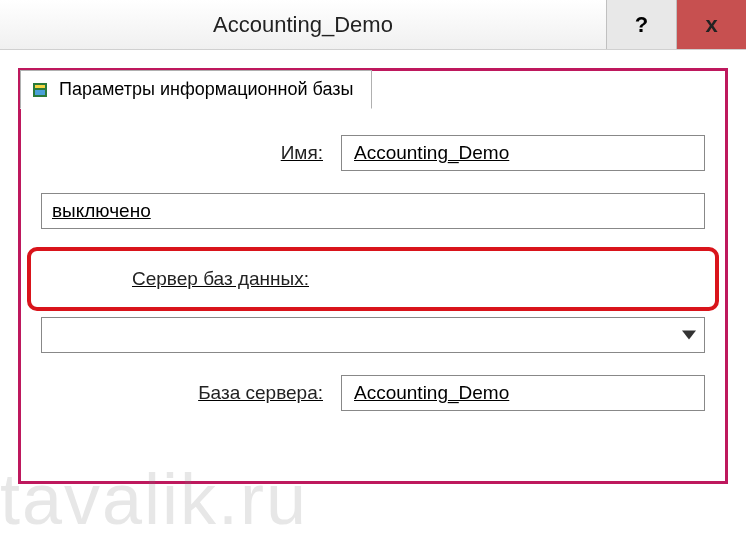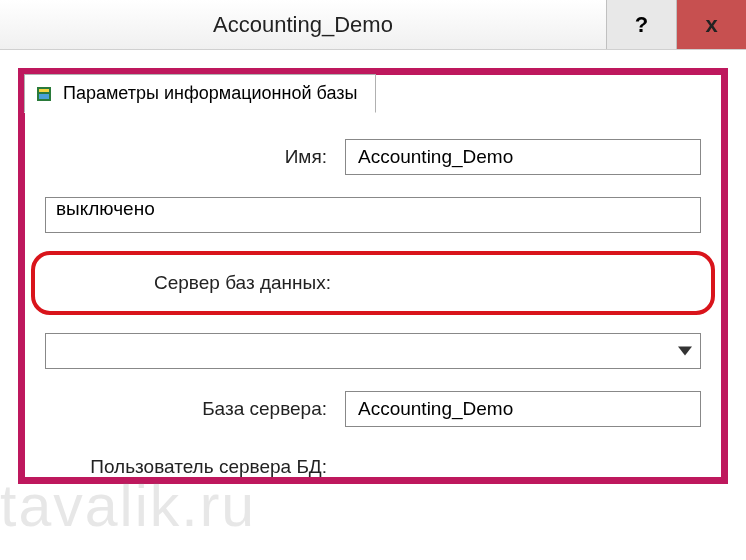--- a/index.html
+++ b/index.html
@@ -47,21 +47,21 @@
     background: #e8e8e8;
   }
   .titlebar-btn.close {
     background: #c75050;
     color: #222;
   }
   .dialog-body {
     padding: 18px;
   }
   .groupbox {
-    border: 7px solid #be185d;
+    border: 3px solid #be185d;
     position: relative;
     padding: 30px 20px 20px 20px;
     height: 416px;
   }
   .tab-header {
     position: absolute;
     top: -1px;
     left: -1px;
     background: #fff;
     border: 1px solid #b0b0b0;
@@ -72,20 +72,21 @@
     gap: 8px;
     font-size: 18px;
   }
   .tab-icon {
     width: 20px;
     height: 20px;
     display: inline-block;
   }
   .form-rows {
     margin-top: 30px;
+    text-decoration: underline;
   }
   .form-row {
     display: flex;
     align-items: center;
     height: 44px;
     margin-bottom: 14px;
   }
   .form-label {
     width: 300px;
     text-align: right;
@@ -115,62 +116,62 @@
     background: transparent;
   }
   .form-select {
     flex: 1;
     height: 36px;
     border: 1px solid #888;
     background: #fff;
     padding: 0 10px;
     font-size: 19px;
     display: flex;
-    align-items: flex-start;
+    align-items: center;
     position: relative;
   }
   .select-arrow {
     position: absolute;
     right: 8px;
     top: 50%;
     transform: translateY(-50%);
     width: 0;
     height: 0;
     border-left: 7px solid transparent;
     border-right: 7px solid transparent;
     border-top: 9px solid #333;
   }
   .highlight-wrap {
     border: 4px solid #d9141b;
-    border-radius: 19px;
-    padding: 6px 20px;
+    border-radius: 10px;
+    padding: 6px 2px;
     margin-left: -14px;
     margin-right: -14px;
-    margin-bottom: 14px;
+    margin-bottom: 2px;
   }
   .highlight-wrap .form-row {
     margin-bottom: 0;
   }
   .highlight-wrap .form-label {
     width: 294px;
   }
   .cursor-caret::after {
     content: '';
     display: inline-block;
     width: 1px;
     height: 22px;
     background: #000;
     margin-left: 1px;
     vertical-align: middle;
   }
   .watermark {
     position: absolute;
     left: 0;
     bottom: 20px;
-    font-size: 59px;
+    font-size: 72px;
     color: rgba(120,120,120,0.18);
     font-family: Arial, sans-serif;
     letter-spacing: 2px;
     pointer-events: none;
     white-space: nowrap;
   }
 </style>
 </head>
 <body>
 
@@ -224,20 +225,19 @@
       </div>
 
       <div class="form-row">
         <div class="form-label">База сервера:</div>
         <div class="form-input">
           <input type="text" value="Accounting_Demo" style="">
         </div>
       </div>
 
       <div class="form-row">
-        <div class="form-label">Пользователь сервера БД:</div>
       </div>
 
     </div>
   </div>
 </div>
 
 <div class="watermark">tavalik.ru</div>
 
 </body></html>

